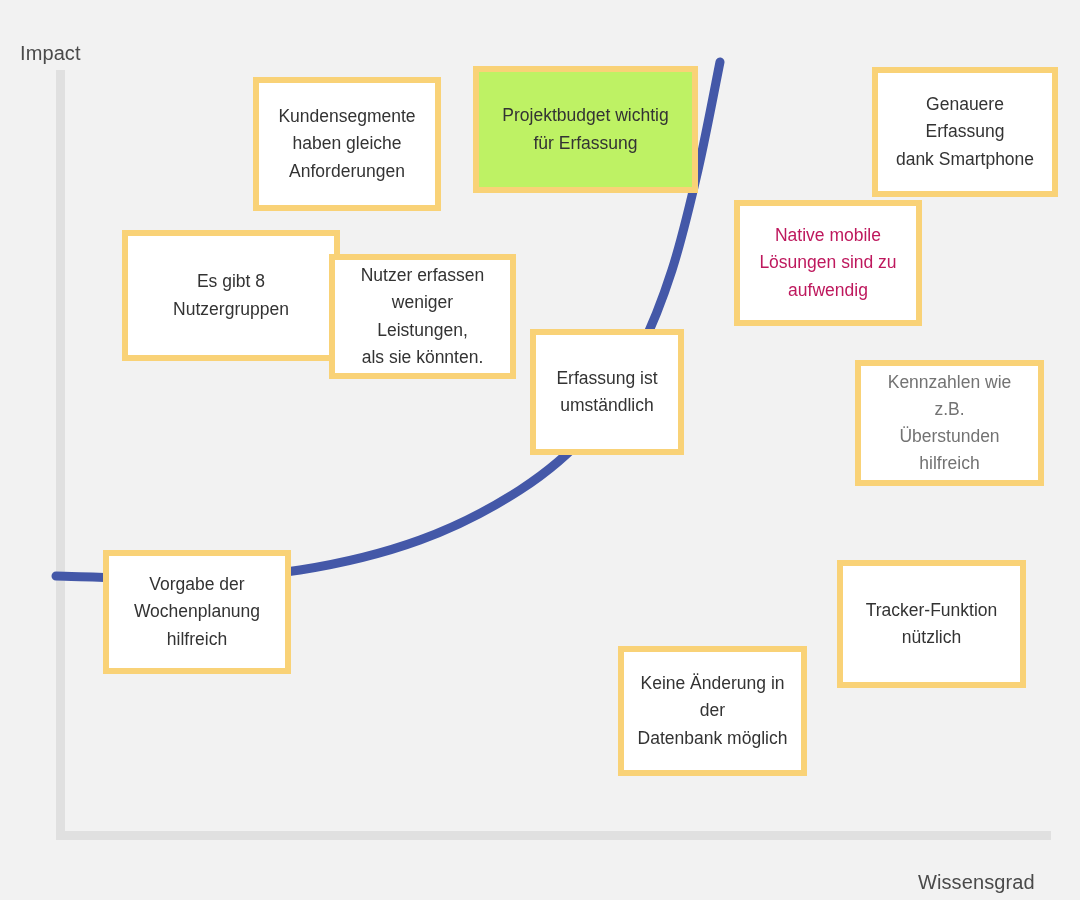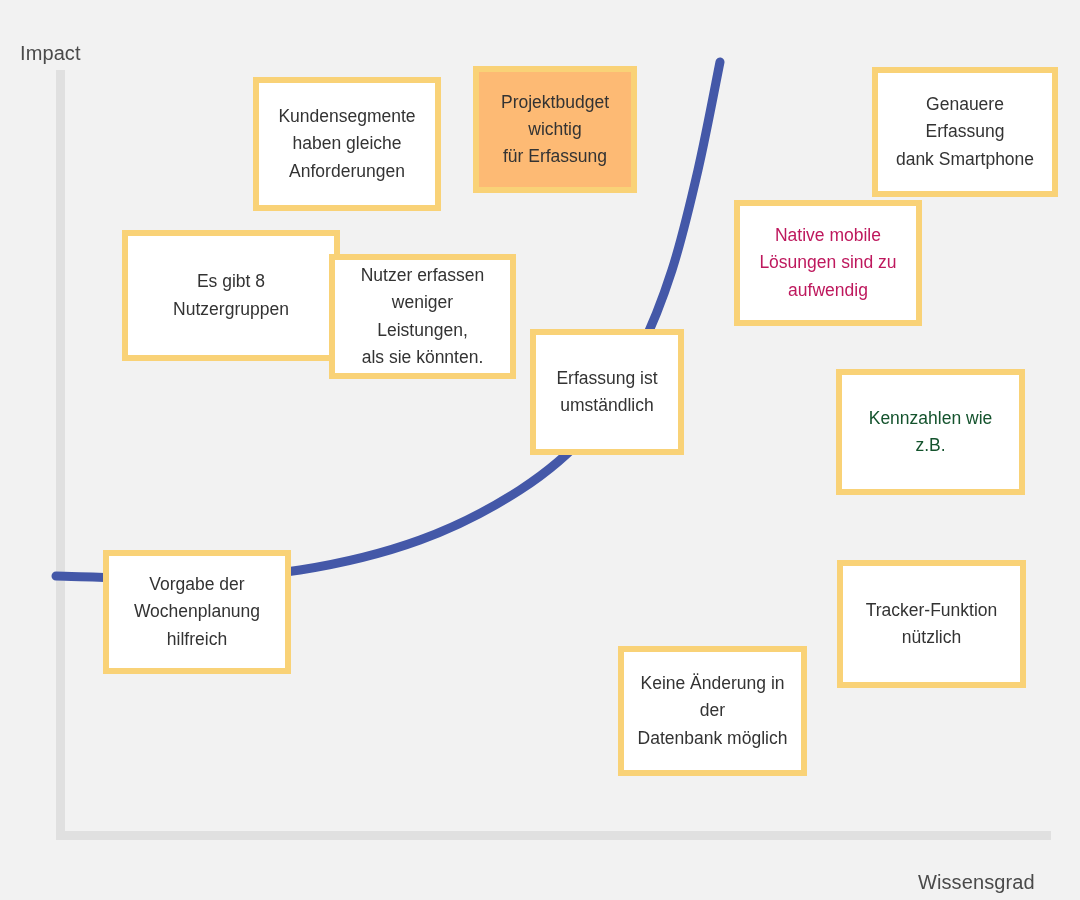--- a/index.html
+++ b/index.html
@@ -86,21 +86,21 @@
   </svg>
 
   <div id="notes-layer">
       <div class="note" style="left: 253px; top: 77px; width: 188px; height: 134px; background: rgb(255, 255, 255); border-color: rgb(249, 210, 119); color: rgb(51, 51, 51);">
         <div>
           <span>Kundensegmente</span>
           <span>haben gleiche</span>
           <span>Anforderungen</span>
         </div>
       </div>
-      <div class="note" style="left: 473px; top: 66px; width: 164px; height: 127px; background: #fdba74; border-color: rgb(249, 210, 119); color: rgb(51, 51, 51);">
+      <div class="note" style="left: 473px; top: 66px; width: 225px; height: 127px; background: #bef264; border-color: rgb(249, 210, 119); color: rgb(51, 51, 51);">
         <div>
           <span>Projektbudget wichtig</span>
           <span>für Erfassung</span>
         </div>
       </div>
       <div class="note" style="left: 872px; top: 67px; width: 186px; height: 130px; background: rgb(255, 255, 255); border-color: rgb(249, 210, 119); color: rgb(51, 51, 51);">
         <div>
           <span>Genauere Erfassung</span>
           <span>dank Smartphone</span>
         </div>
@@ -118,23 +118,24 @@
           <span>Nutzergruppen</span>
         </div>
       </div>
       <div class="note" style="left: 329px; top: 254px; width: 187px; height: 125px; background: rgb(255, 255, 255); border-color: rgb(249, 210, 119); color: rgb(51, 51, 51);">
         <div>
           <span>Nutzer erfassen</span>
           <span>weniger Leistungen,</span>
           <span>als sie könnten.</span>
         </div>
       </div>
-      <div class="note" style="left: 836px; top: 360px; width: 189px; height: 126px; background: rgb(255, 255, 255); border-color: rgb(249, 210, 119); color: #14532d; margin-top: 9px;">
+      <div class="note" style="left: 855px; top: 360px; width: 189px; height: 126px; background: rgb(255, 255, 255); border-color: rgb(249, 210, 119); color: #737373;">
         <div>
           <span>Kennzahlen wie z.B.</span>
+          <span>Überstunden hilfreich</span>
         </div>
       </div>
       <div class="note" style="left: 530px; top: 329px; width: 154px; height: 126px; background: rgb(255, 255, 255); border-color: rgb(249, 210, 119); color: rgb(51, 51, 51);">
         <div>
           <span>Erfassung ist</span>
           <span>umständlich</span>
         </div>
       </div>
       <div class="note" style="left: 103px; top: 550px; width: 188px; height: 124px; background: rgb(255, 255, 255); border-color: rgb(249, 210, 119); color: rgb(51, 51, 51);">
         <div>

